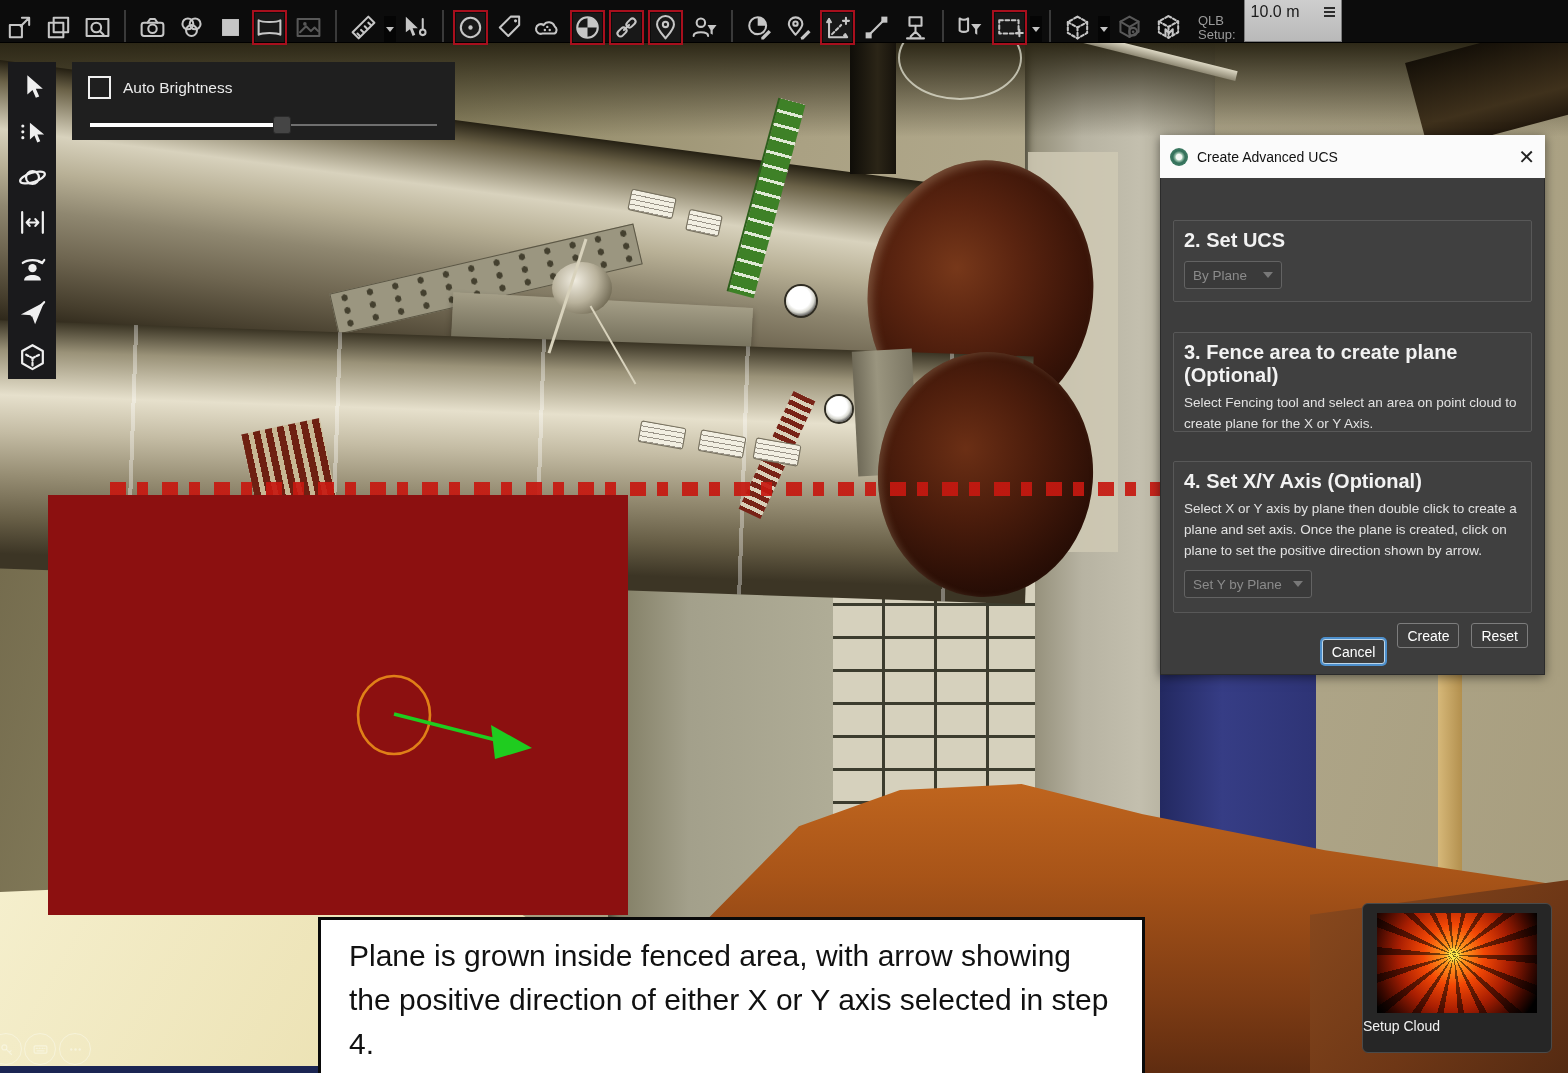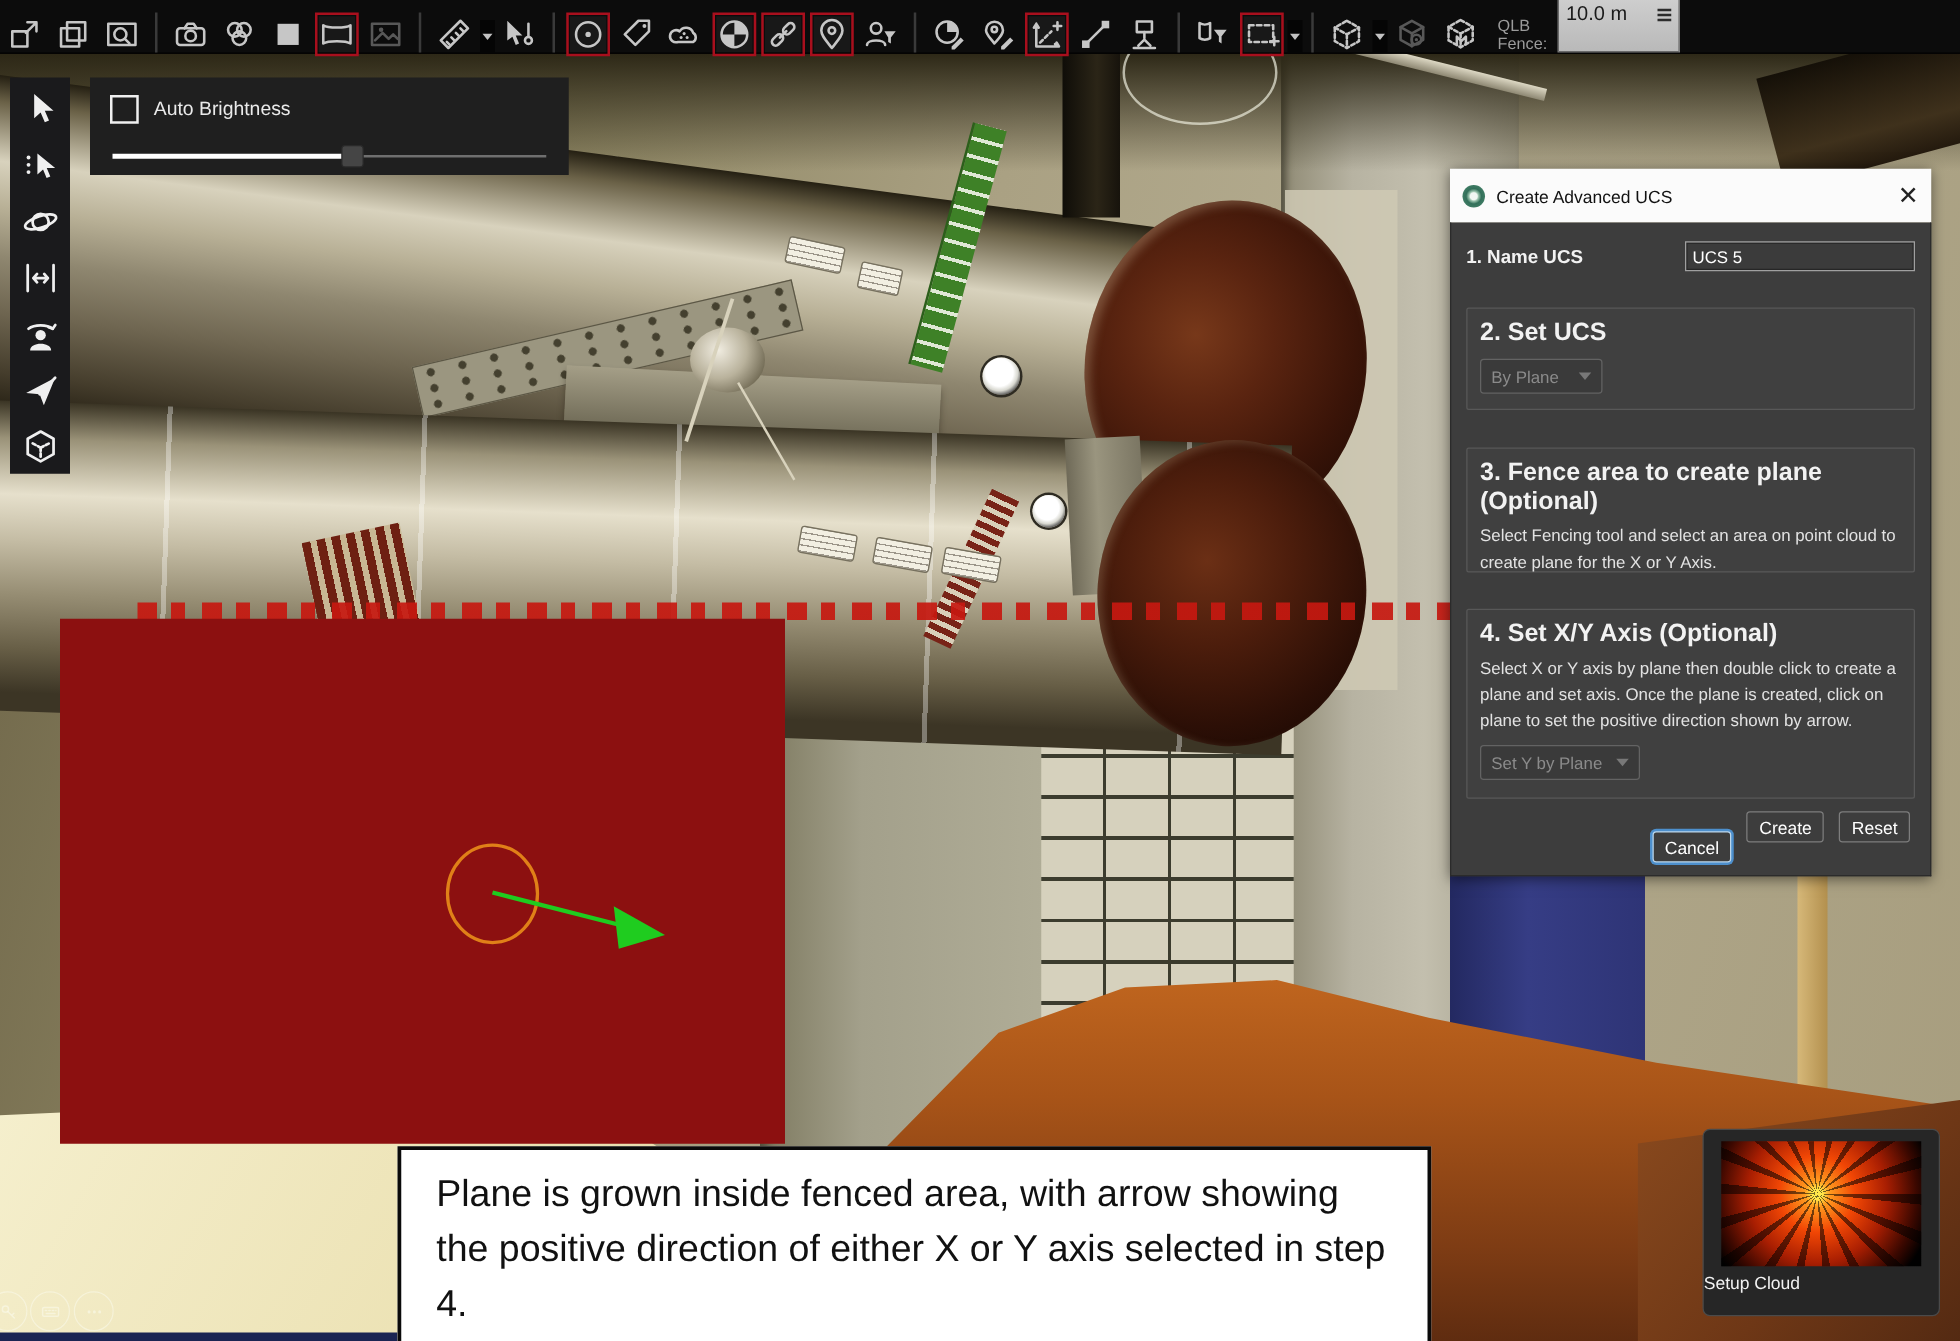--- a/index.html
+++ b/index.html
@@ -350,21 +350,21 @@
     </span>
   <span class="ticon">
       <svg class="i" viewBox="0 0 24 24">
         <path d="M12 2.5l8 4.5v9l-8 4.5-8-4.5v-9z" stroke-dasharray="2.5 1.8"></path>
         <path d="M4 7l8 4.5L20 7M12 11.5v9" stroke-dasharray="2.5 1.8"></path>
         <path d="M9.5 18.5v-5l3 3 3-3v5" stroke-width="2"></path>
       </svg>
     </span>
   <span id="qlb">
       <div>QLB</div>
-      <div>Fence:</div>
+      <div>Setup:</div>
     </span>
   <span id="qlbval">
       <span>10.0 m</span>
       <span id="stp">
         <b></b>
         <b></b>
         <b></b>
       </span>
     </span>
 </div>
@@ -485,24 +485,20 @@
     <div class="lbl">Setup Cloud</div>
   </div>
 
   <div id="dlg" class="abs">
     <div id="dlg-title">
       <span id="dlg-ico"></span>
       <span class="t">Create Advanced UCS</span>
       <span id="dlg-close">✕</span>
     </div>
     <div id="dlg-body">
-      <div class="drow">
-        <span class="lab">1. Name UCS</span>
-        <input id="nameinput" readonly="" value="UCS 5" style="">
-      </div>
       <div class="grp" id="grp2">
         <div class="h">2. Set UCS</div>
         <div class="ddown" style="width:98px;">
           <span>By Plane</span>
             <i></i>
         </div>
       </div>
       <div class="grp" id="grp3">
         <div class="h">3. Fence area to create plane (Optional)</div>
         <div class="p">Select Fencing tool and select an area on point cloud to create plane for the X or Y Axis.</div>

